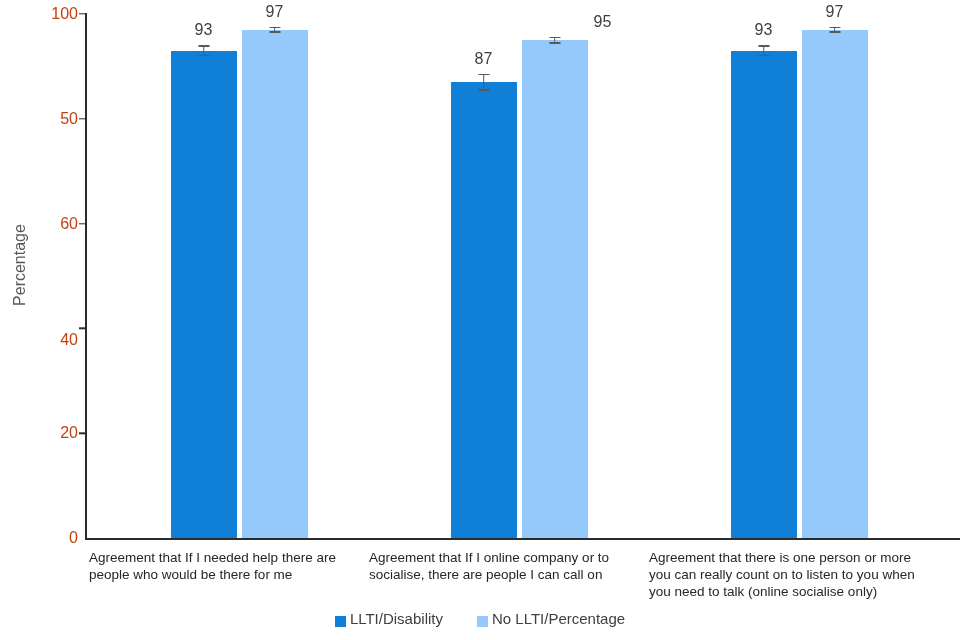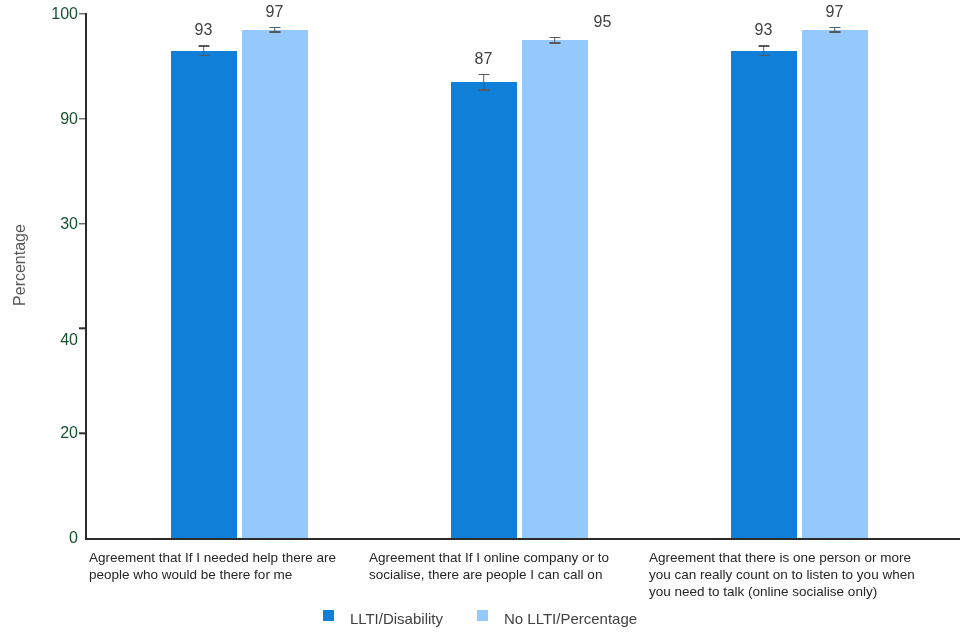--- a/index.html
+++ b/index.html
@@ -10,21 +10,21 @@
   }
   #chart-root{position:relative;width:960px;height:640px;}
 
   
   .plot-area{position:absolute;left:86px;top:14px;width:874px;height:524px;}
   .axis-line-y{position:absolute;left:85px;top:13px;width:1.6px;height:526px;background:#2b2b2b;}
   .axis-line-x{position:absolute;left:85px;top:538px;width:875px;height:1.6px;background:#2b2b2b;}
 
   
   .ytick{position:absolute;right:0;transform:translateY(-50%);
-    font-size:16px;color:#14532d;text-align:right;white-space:nowrap;}
+    font-size:16px;color:#c2410c;text-align:right;white-space:nowrap;}
   .ytick-wrap{position:absolute;left:0;top:0;width:78px;height:640px;}
   .ytick-mark{position:absolute;left:79px;width:6px;height:1.4px;background:#2b2b2b;transform:translateY(-50%);}
 
   .y-axis-title{
     position:absolute;left:-60px;top:256px;width:160px;
     transform:rotate(-90deg);transform-origin:center center;
     text-align:center;font-size:16px;color:#595959;white-space:nowrap;
   }
 
   
@@ -51,38 +51,38 @@
     position:absolute;transform:translateX(-50%);
     font-size:13.5px;line-height:17px;color:#262626;
     text-align:left;white-space:pre-line;
   }
 
   
   .legend{
     position:absolute;left:0;top:610px;width:960px;
     display:flex;justify-content:center;align-items:center;gap:34px;
   }
-  .legend-item{display:flex;align-items:flex-start;gap:16px;}
+  .legend-item{display:flex;align-items:flex-end;gap:4px;}
   .legend-swatch{width:11px;height:11px;display:block;}
   .legend-label{font-size:15px;color:#404040;white-space:nowrap;}
 </style>
 </head>
 <body>
 
 <div id="chart-root">
 
   <div class="ytick-wrap" id="ytick-wrap">
       <div class="ytick" style="top: 538px;">0</div>
       <div class="ytick" style="top: 433.2px;">20</div>
       <div class="ytick-mark" style="top: 433.2px;"></div>
       <div class="ytick" style="top: 328.4px; margin-top: 12px;">40</div>
       <div class="ytick-mark" style="top: 328.4px;"></div>
-      <div class="ytick" style="top: 223.6px;">30</div>
+      <div class="ytick" style="top: 223.6px;">60</div>
       <div class="ytick-mark" style="top: 223.6px;"></div>
-      <div class="ytick" style="top: 118.8px;">90</div>
+      <div class="ytick" style="top: 118.8px;">50</div>
       <div class="ytick-mark" style="top: 118.8px;"></div>
       <div class="ytick" style="top: 14px;">100</div>
       <div class="ytick-mark" style="top: 14px;"></div>
     </div>
 
   <div class="y-axis-title">Percentage</div>
 
   <div class="axis-line-y"></div>
   <div class="axis-line-x"></div>
 

